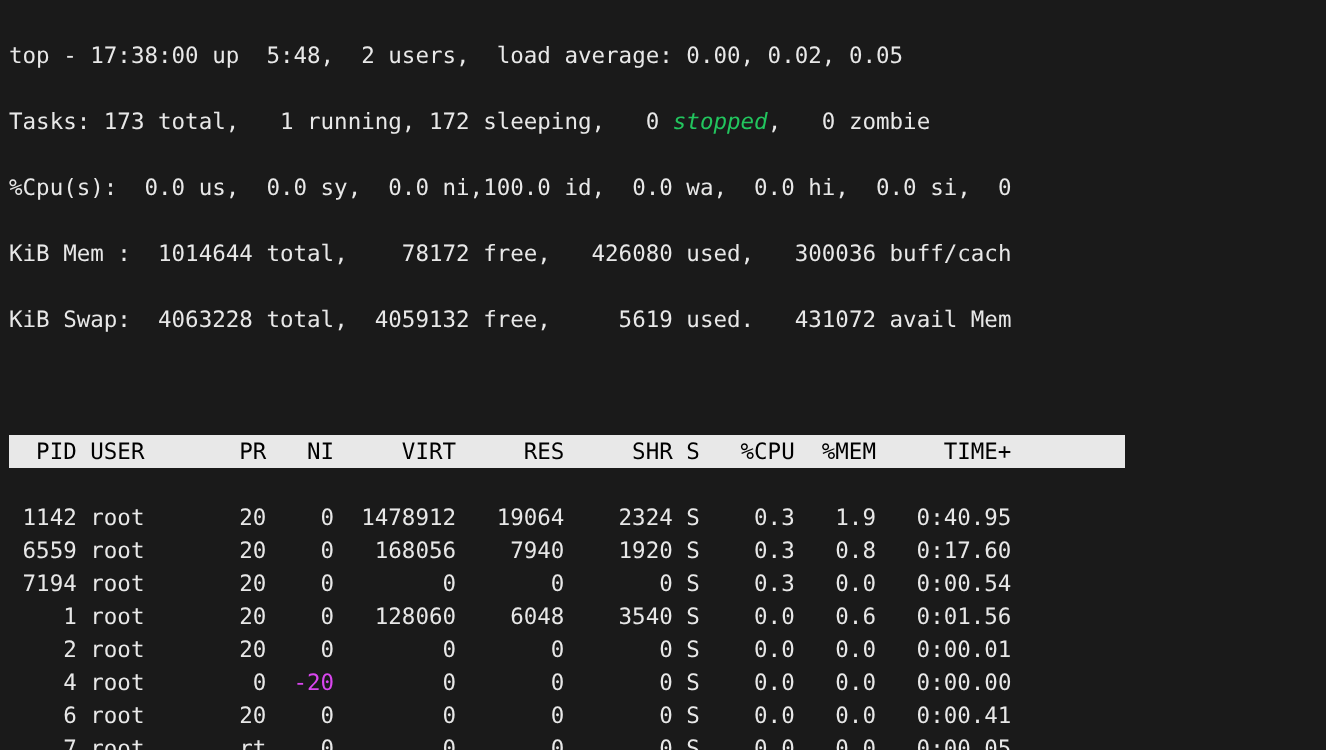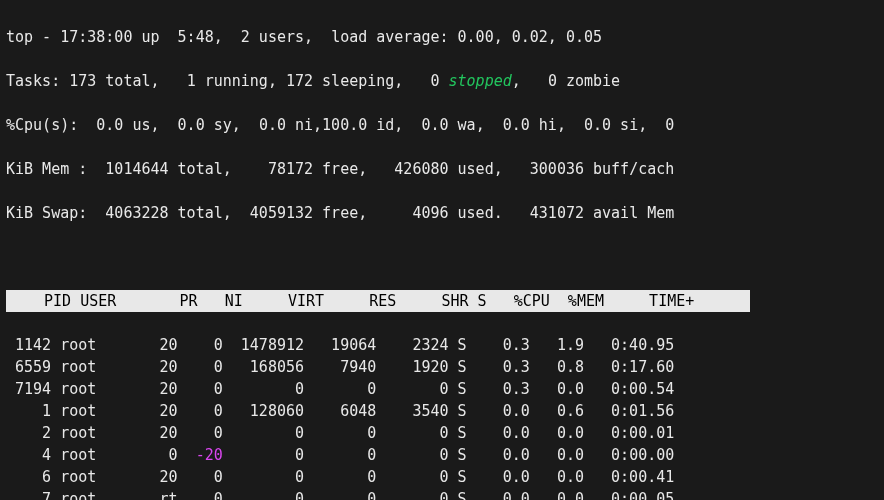--- a/index.html
+++ b/index.html
@@ -1,26 +1,26 @@
 <!DOCTYPE html>
 <html><head>
 <meta charset="utf-8">
 <style>
   html,body{margin:0;padding:0;background:#1a1a1a;color:#e8e8e8;font-family:"DejaVu Sans Mono","Menlo","Consolas",monospace;font-size:15px;line-height:22px;overflow:hidden;}
   .term{width:756px;height:500px;box-sizing:border-box;padding:4px 6px;white-space:pre;}
   .hl{color:#22c55e;font-style:italic;}
   .cyan{color:#d946ef;}
-  .hdr{background:#e8e8e8;color:#000;padding-left:20px;}
+  .hdr{background:#e8e8e8;color:#000;}
   .row{height:22px;}
 </style>
 </head>
 <body>
 
 <div class="term">
 <div class="row"><span>top</span> - <span>17:38:00</span> up  <span>5:48</span>,  <span>2 users</span>,  <span>load average:</span> <span>0.00, 0.02, 0.05</span></div>
 <div class="row"><span>Tasks:</span> <span>173 total</span>,   <span>1 running</span>, <span>172 sleeping</span>,   <span>0</span> <span class="hl">stopped</span>,   <span>0 zombie</span></div>
 <div class="row"><span>%Cpu(s):</span>  <span>0.0 us</span>,  <span>0.0 sy</span>,  <span>0.0 ni</span>,<span>100.0 id</span>,  <span>0.0 wa</span>,  <span>0.0 hi</span>,  <span>0.0 si</span>,  <span>0</span></div>
 <div class="row"><span>KiB Mem :</span>  <span>1014644 total</span>,    <span>78172 free</span>,   <span>426080 used</span>,   <span>300036 buff/cach</span></div>
-<div class="row"><span>KiB Swap:</span>  <span>4063228 total</span>,  <span>4059132 free</span>,     <span>4096 used</span>.   <span>431072 avail Mem</span></div>
+<div class="row"><span>KiB Swap:</span>  <span>4063228 total</span>,  <span>4059132 free</span>,     <span>5619 used</span>.   <span>431072 avail Mem</span></div>
 <div class="row"> </div>
 <div class="row hdr" id="hdrline">  PID USER       PR   NI     VIRT     RES     SHR S   %CPU  %MEM     TIME+ </div>
 <div id="proc-rows"><div class="row"> 1142 root       20    0  1478912   19064    2324 S    0.3   1.9   0:40.95</div><div class="row"> 6559 root       20    0   168056    7940    1920 S    0.3   0.8   0:17.60</div><div class="row"> 7194 root       20    0        0       0       0 S    0.3   0.0   0:00.54</div><div class="row">    1 root       20    0   128060    6048    3540 S    0.0   0.6   0:01.56</div><div class="row">    2 root       20    0        0       0       0 S    0.0   0.0   0:00.01</div><div class="row">    4 root        0 <span class="cyan"> -20</span>        0       0       0 S    0.0   0.0   0:00.00</div><div class="row">    6 root       20    0        0       0       0 S    0.0   0.0   0:00.41</div><div class="row">    7 root       rt    0        0       0       0 S    0.0   0.0   0:00.05</div></div>
 </div>
 
 </body></html>

